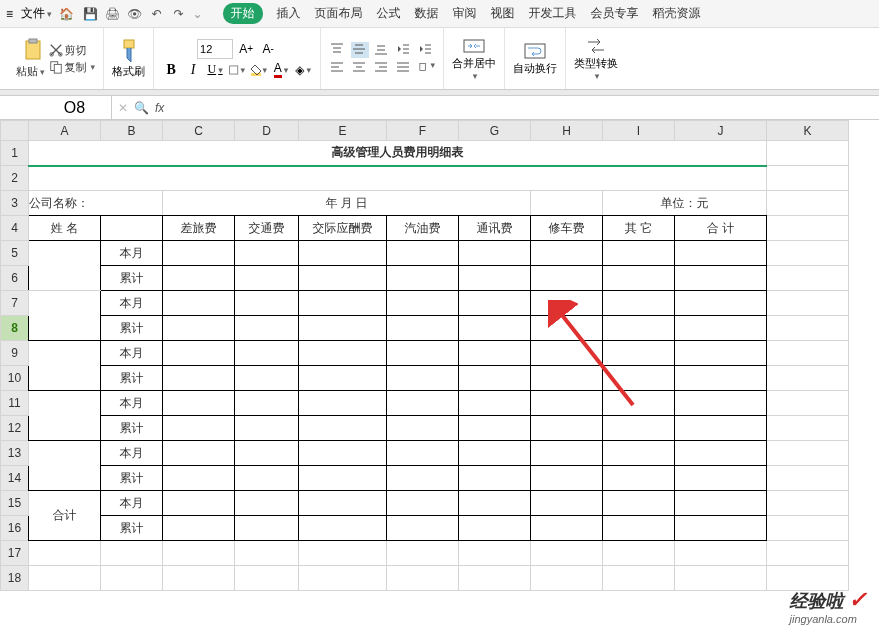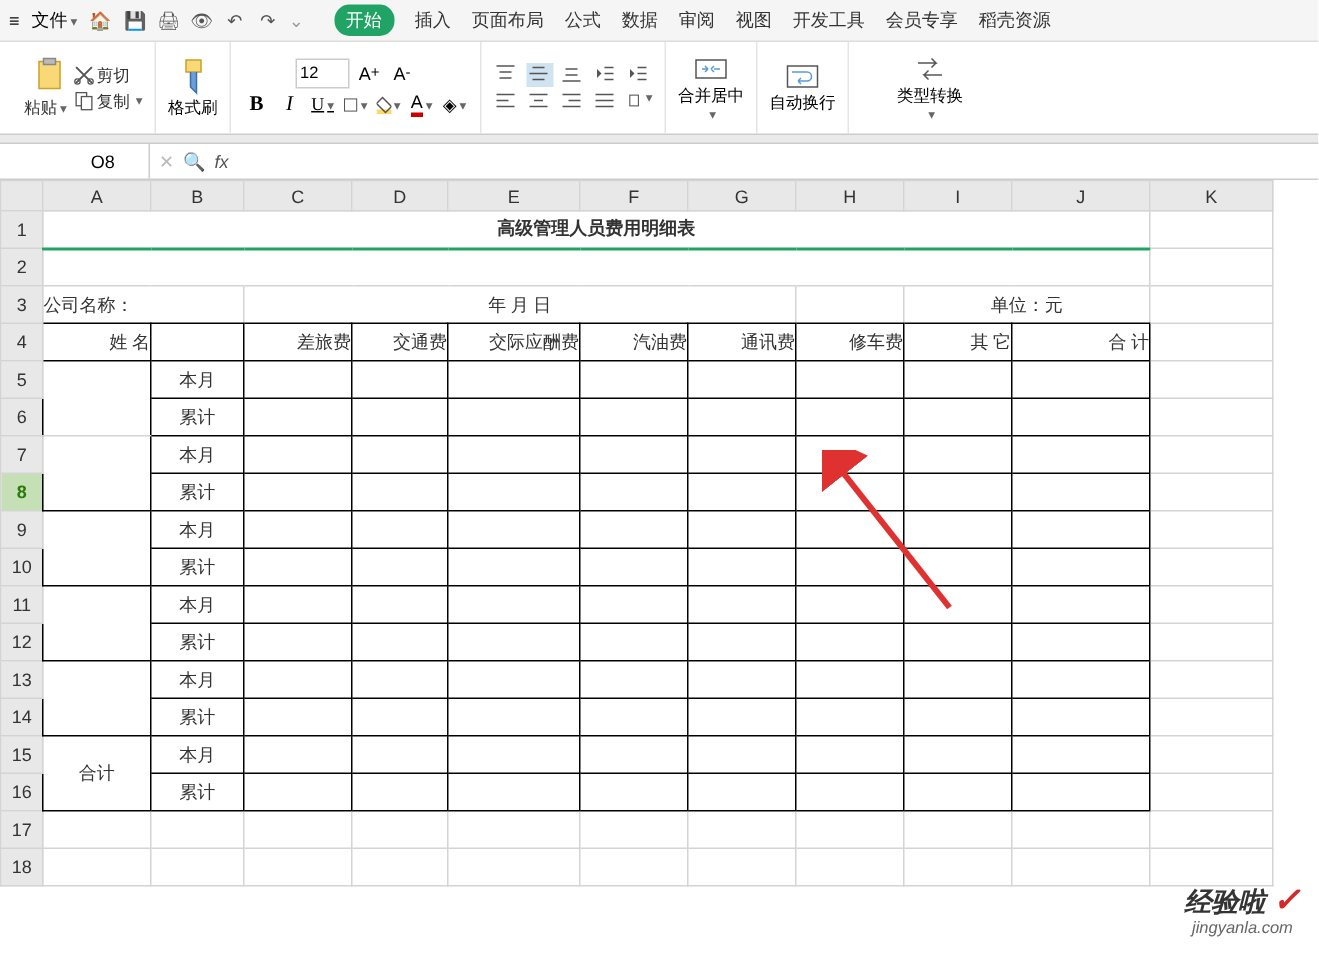--- a/index.html
+++ b/index.html
@@ -11,21 +11,21 @@
     .file-lbl { font-size: 12px; }
     .qa-icons { display: flex; gap: 6px; align-items: center; }
     .qa-icon { width: 16px; height: 16px; display: inline-flex; align-items: center; justify-content: center; color: #555; }
     .tabs { display: flex; gap: 14px; margin-left: 14px; align-items: center; }
     .tabs span { font-size: 12px; color: #333; }
     .tabs .active { background: #21a366; color: #fff; border-radius: 10px; padding: 2px 8px; }
     
     
     .ribbon { display: flex; align-items: center; height: 62px; background: #fff; border-bottom: 1px solid #ccc; padding: 0 8px; }
     .rib-group { display: flex; flex-direction: column; align-items: center; justify-content: center; padding: 0 8px; height: 100%; border-right: 1px solid #e5e5e5; gap: 2px; }
-    .rib-group.no-border { border-right: none; margin-left: 24px; }
+    .rib-group.no-border { border-right: none; }
     .rib-row { display: flex; align-items: center; gap: 4px; }
     .paste-big { display: flex; flex-direction: column; align-items: flex-end; gap: 2px; font-size: 11px; color: #333; }
     .paste-big svg { width: 24px; height: 24px; }
     .small-btn { display: flex; align-items: center; gap: 2px; font-size: 11px; color: #333; }
     .small-btn svg { width: 14px; height: 14px; }
     .brush-big { display: flex; flex-direction: column; align-items: center; font-size: 11px; }
     .font-select { width: 120px; height: 20px; border: 1px solid #ccc; font-size: 11px; padding: 0 4px; background: #fff; }
     .size-select { width: 36px; height: 20px; border: 1px solid #ccc; font-size: 11px; padding: 0 2px; background: #fff; }
     .fmt-btn { width: 18px; height: 18px; display: inline-flex; align-items: center; justify-content: center; border: 1px solid transparent; }
     .bold { font-weight: bold; font-family: "Times New Roman"; font-size: 14px; }
@@ -35,21 +35,21 @@
     .align-btn svg { width: 16px; height: 14px; }
     .merge-box { display: flex; flex-direction: column; align-items: center; font-size: 11px; }
     .merge-box svg { width: 24px; height: 20px; }
     .num-select { width: 64px; height: 20px; border: 1px solid #ccc; font-size: 11px; padding: 0 4px; background: #fff; }
     .num-row { display: flex; gap: 4px; margin-top: 2px; }
     .num-row span { font-size: 11px; }
     
     
     .toolbar-sep { height: 6px; background: #eaeaea; border-bottom: 1px solid #ccc; }
     .fml-bar { display: flex; align-items: center; height: 24px; border-bottom: 1px solid #ccc; }
-    .name-box { width: 100px; height: 100%; border-right: 1px solid #ccc; display: flex; align-items: center; justify-content: center; font-size: 12px; padding-left: 38px; }
+    .name-box { width: 112px; height: 100%; border-right: 1px solid #ccc; display: flex; align-items: center; justify-content: center; font-size: 16px; padding-left: 38px; }
     .fx-area { display: flex; align-items: center; padding: 0 6px; gap: 6px; }
     .fx-icon { font-style: italic; font-size: 12px; color: #555; }
     
     
     .sheet-wrap { position: relative; }
     .sheet { border-collapse: collapse; table-layout: fixed; }
     .sheet th, .sheet td { border: 1px solid #d4d4d4; font-size: 12px; color: #333; }
     .sheet th { background: #e8e8e8; font-weight: normal; text-align: center; }
     .corner { width: 28px; height: 20px; background: #e8e8e8; }
     .col-h { height: 20px; }
@@ -58,30 +58,30 @@
     .cA { width: 72px; } .cB { width: 62px; } .cC { width: 72px; } .cD { width: 64px; }
     .cE { width: 88px; } .cF { width: 72px; } .cG { width: 72px; } .cH { width: 72px; }
     .cI { width: 72px; } .cJ { width: 92px; } .cK { width: 82px; }
     
     .data-row td { height: 25px; }
     .blk-border { border: 1px solid #000 !important; }
     .blk-b { border-bottom: 1px solid #000 !important; }
     .blk-l { border-left: 1px solid #000 !important; }
     .blk-r { border-right: 1px solid #000 !important; }
     .title-cell { font-size: 18px; font-weight: bold; font-family: Liberation Mono, monospace; text-align: center; height: 28px; border-bottom: 2px solid #21a366 !important; }
-    .header-row td { text-align: right; font-family: Liberation Serif, serif; }
+    .header-row td { text-align: center; font-family: Liberation Sans, sans-serif; }
     .center { text-align: center; }
     .fs13 { font-size: 13px; font-family: "SimSun"; }
     
     
     .arrow { position: absolute; left: 548px; top: 180px; pointer-events: none; }
     .arrow svg { width: 90px; height: 110px; }
     
     
-    .wm { position: absolute; right: 12px; bottom: 10px; text-align: center; }
+    .wm { position: absolute; right: 12px; bottom: 10px; text-align: left; }
     .wm-main { font-size: 18px; font-weight: bold; font-style: italic; color: #333; }
     .wm-main .check { color: #d62828; font-size: 22px; }
     .wm-sub { font-size: 11px; color: #666; font-style: italic; }
     
     .dd::after { content: "▾"; font-size: 9px; margin-left: 2px; color: #666; }
   </style>
 </head>
 <body>
 
 <div class="menu-bar">

